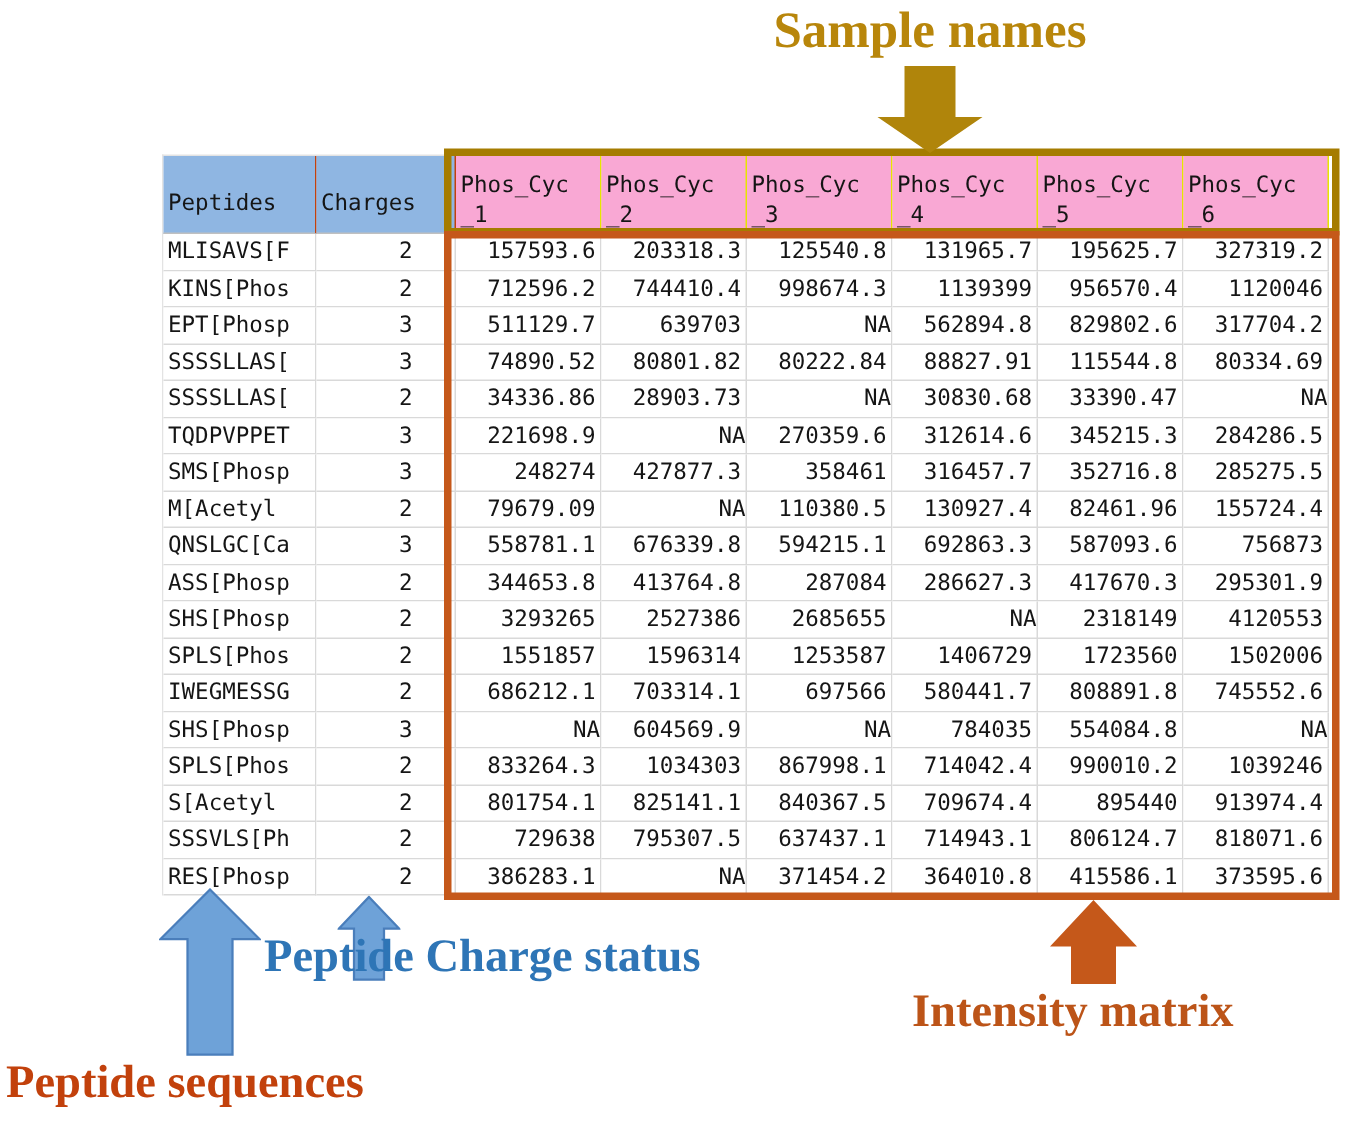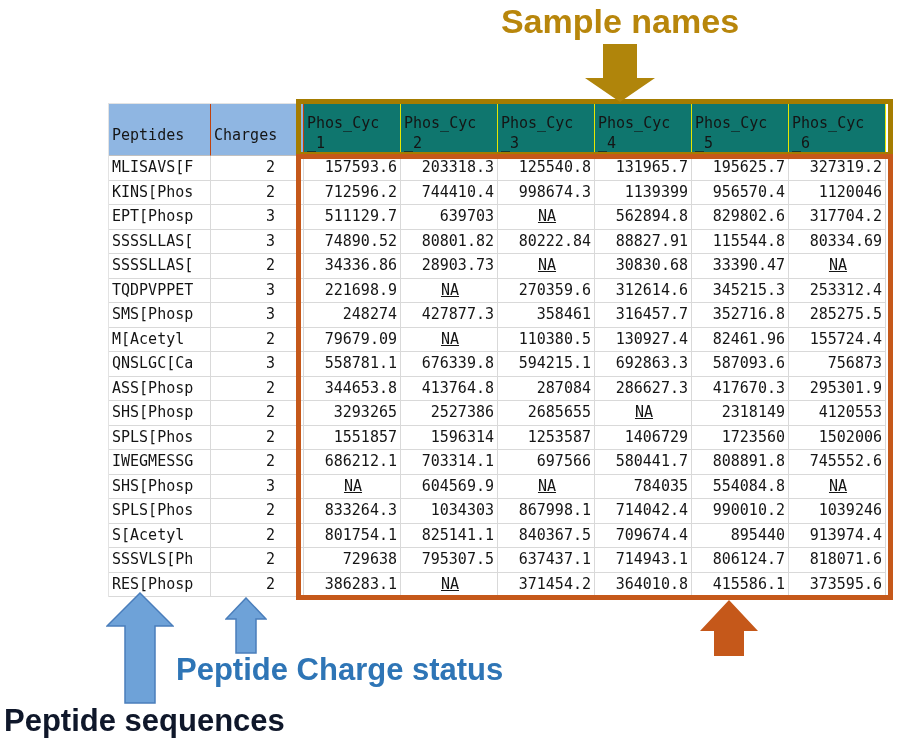--- a/index.html
+++ b/index.html
@@ -11,37 +11,37 @@
         display:grid;grid-template-columns:102px 93px repeat(6,97px);
         grid-template-rows:52px repeat(18,24.5px);
         border-left:1px solid #e3e3e3;border-top:1px solid #e3e3e3;z-index:1;}
   .cell{box-sizing:border-box;border-right:1px solid #d9d9d9;border-bottom:1px solid #d9d9d9;
         background:#fff;overflow:hidden;white-space:nowrap;
         font-family:"DejaVu Sans Mono","Liberation Mono",monospace;
         font-size:15px;line-height:23px;color:#151515;}
   .cell.pep{padding-left:3px;}
   .cell.chg{text-align:right;padding-right:28px;}
   .cell.num{text-align:right;padding-right:3px;}
-  .cell.na{text-align:center;padding-left:2px;text-decoration:underline;}
+  .cell.na{text-align:right;padding-left:2px;}
   .cell.hblue{background:#8FB6E2;display:flex;align-items:flex-end;
               padding:0 0 8px 3px;border-right:1px solid #c2410c;border-bottom:1px solid #c0c0c0;}
-  .cell.hyellow{background:#0f766e;display:flex;flex-direction:column;justify-content:flex-end;
+  .cell.hyellow{background:#f9a8d4;display:flex;flex-direction:column;justify-content:flex-end;
                 padding:0 0 2px 3px;line-height:20px;border-right:1px solid #e6e600;}
 
   
   .ybox{position:absolute;left:296px;top:99px;width:597px;height:58px;box-sizing:border-box;
         border:5px solid #A57C00;z-index:3;pointer-events:none;}
   .obox{position:absolute;left:296px;top:154px;width:597px;height:446px;box-sizing:border-box;
         border:5px solid #C5581A;z-index:3;pointer-events:none;}
 
   
-  .ann{position:absolute;font-family:Liberation Sans, sans-serif;font-weight:bold;z-index:4;}
+  .ann{position:absolute;font-family:Liberation Serif, serif;font-weight:bold;z-index:4;}
   .ann.sample{left:430px;top:2px;width:380px;text-align:center;font-size:34px;color:#B8860B;}
-  .ann.pepseq{left:4px;top:703px;font-size:31px;color:#0f172a;}
-  .ann.chgsta{left:176px;top:652px;font-size:31px;color:#2E75B6;}
+  .ann.pepseq{left:4px;top:703px;font-size:31px;color:#c2410c;}
+  .ann.chgsta{left:176px;top:619px;font-size:31px;color:#2E75B6;}
   .ann.intmat{left:608px;top:656px;font-size:31px;color:#BC5418;}
   .arrow{position:absolute;z-index:4;}
 </style>
 </head>
 <body>
 
 <div class="canvas">
 
   <div class="ann sample">Sample names</div>
 
@@ -116,21 +116,21 @@
       <div class="cell num">30830.68</div>
       <div class="cell num">33390.47</div>
       <div class="cell na">NA</div>
       <div class="cell pep">TQDPVPPET</div>
       <div class="cell chg">3</div>
       <div class="cell num">221698.9</div>
       <div class="cell na">NA</div>
       <div class="cell num">270359.6</div>
       <div class="cell num">312614.6</div>
       <div class="cell num">345215.3</div>
-      <div class="cell num">253312.4</div>
+      <div class="cell num">284286.5</div>
       <div class="cell pep">SMS[Phosp</div>
       <div class="cell chg">3</div>
       <div class="cell num">248274</div>
       <div class="cell num">427877.3</div>
       <div class="cell num">358461</div>
       <div class="cell num">316457.7</div>
       <div class="cell num">352716.8</div>
       <div class="cell num">285275.5</div>
       <div class="cell pep">M[Acetyl</div>
       <div class="cell chg">2</div>
@@ -231,14 +231,15 @@
   <div class="ann pepseq">Peptide sequences</div>
 
   <svg class="arrow" style="left:225px;top:597px" width="42" height="57" viewBox="0 0 42 57">
     <polygon points="21,1 41,22 31,22 31,56 11,56 11,22 1,22" fill="#6EA2D8" stroke="#4A7EBB" stroke-width="1.5"></polygon>
   </svg>
   <div class="ann chgsta">Peptide Charge status</div>
 
   <svg class="arrow" style="left:700px;top:600px" width="58" height="56" viewBox="0 0 58 56">
     <polygon points="29,0 58,31 44,31 44,56 14,56 14,31 0,31" fill="#C5581A"></polygon>
   </svg>
+  <div class="ann intmat">Intensity matrix</div>
 
 </div>
 
 </body></html>

